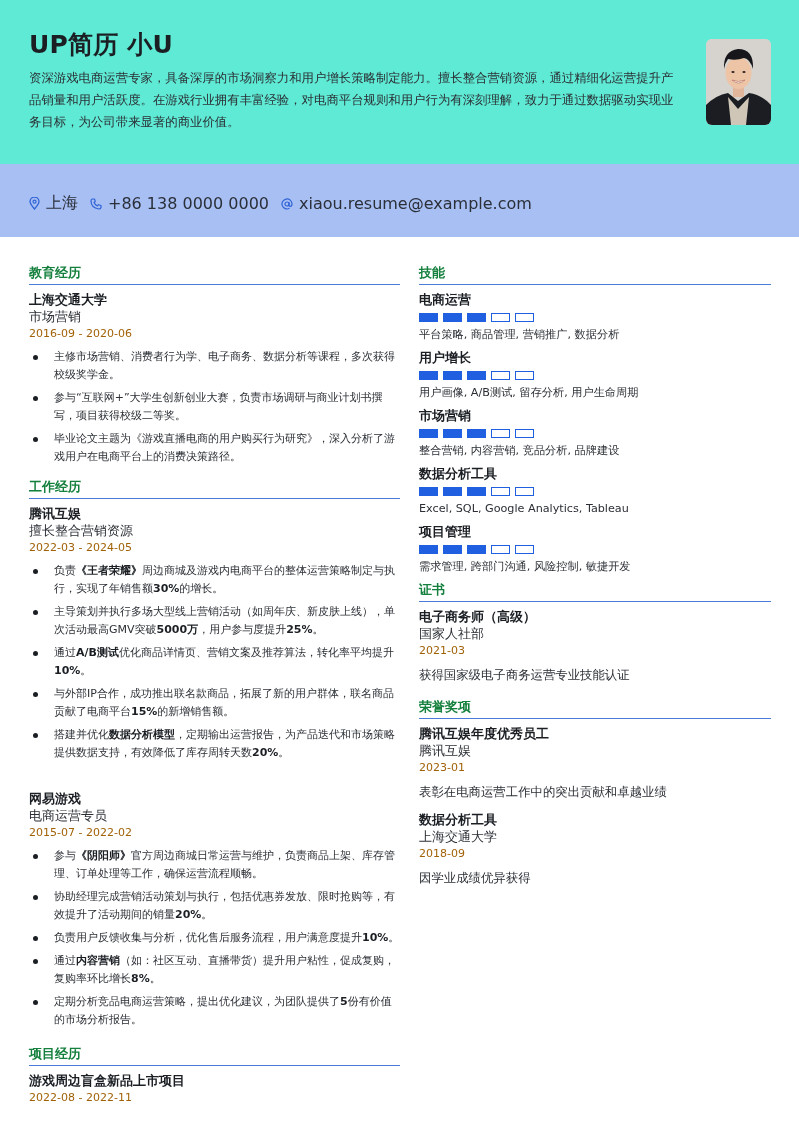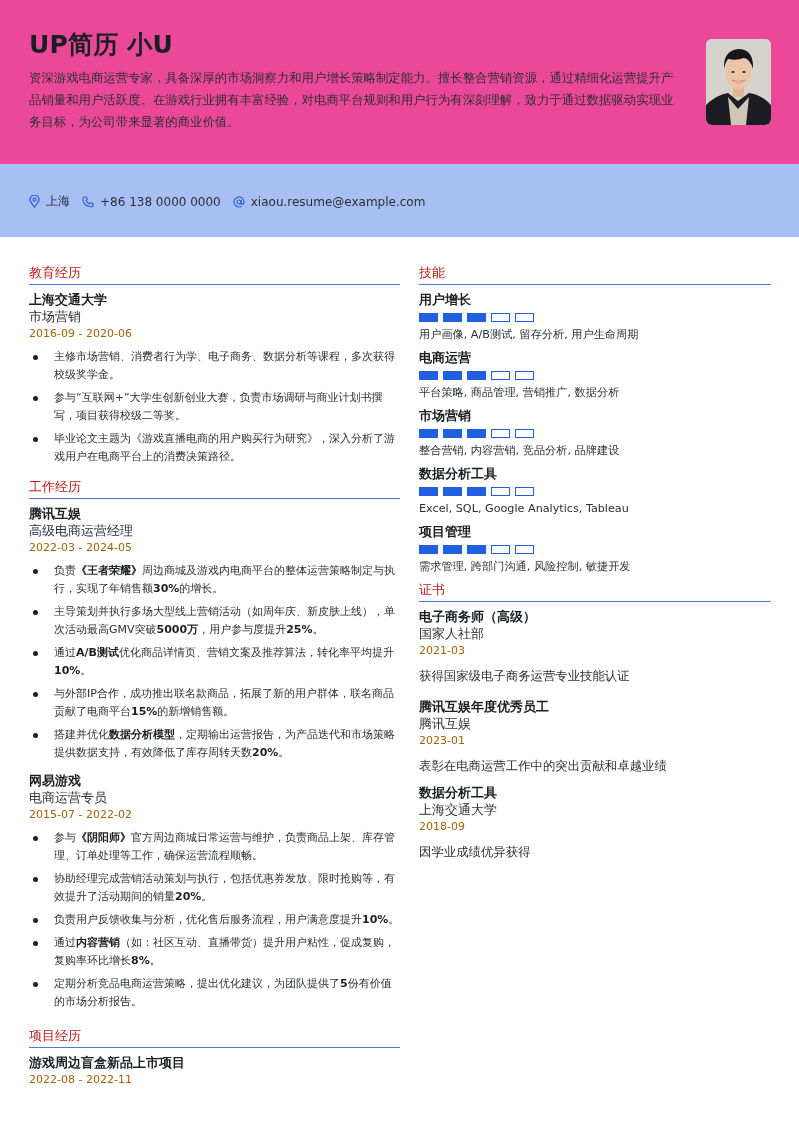--- a/index.html
+++ b/index.html
@@ -1,47 +1,47 @@
 <!DOCTYPE html>
 <html><head>
 <meta charset="utf-8">
 <style>
   * { box-sizing: border-box; margin: 0; padding: 0; }
   html, body { width: 799px; height: 1130px; overflow: hidden; background: #ffffff; }
   body { font-family: "DejaVu Sans", "Liberation Sans", sans-serif; color: #1f2328; position: relative; }
 
-  .header { position: absolute; left: 0; top: 0; width: 799px; height: 172px; background: #ec4899; }
+  .header { position: absolute; left: 0; top: 0; width: 799px; height: 172px; background: #5eead4; }
   .name { position: absolute; left: 29px; top: 28px; font-size: 25px; font-weight: bold; color: #1b1f24; letter-spacing: 0.2px; }
   .summary { position: absolute; left: 29px; top: 67px; width: 650px; font-size: 12.4px; line-height: 22px; color: #2b2f35; }
   .photo { position: absolute; left: 706px; top: 39px; width: 65px; height: 86px; border-radius: 6px; overflow: hidden; background: #d9d6d1; }
 
   .contact-bar { position: absolute; left: 0; top: 164px; width: 799px; height: 73px; background: #a8bff3; }
-  .contacts { position: absolute; left: 29px; top: 193px; display: flex; align-items: center; font-size: 12px; color: #2a2f38; }
+  .contacts { position: absolute; left: 29px; top: 193px; display: flex; align-items: center; font-size: 16px; color: #2a2f38; }
   .contact { display: flex; align-items: center; margin-right: 12px; }
   .contact svg { margin-right: 6px; }
 
   .col-left { position: absolute; left: 29px; top: 264px; width: 371px; }
   .col-right { position: absolute; left: 419px; top: 264px; width: 352px; }
 
-  .sec-title { font-size: 13px; font-weight: normal; color: #b91c1c; padding-bottom: 2px; border-bottom: 1.5px solid #4a7bd9; margin-bottom: 6px; }
+  .sec-title { font-size: 13px; font-weight: bold; color: #15803d; padding-bottom: 2px; border-bottom: 1.5px solid #4a7bd9; margin-bottom: 6px; }
   .entry-title { font-size: 13px; font-weight: bold; color: #1b1f24; line-height: 17px; }
   .entry-sub { font-size: 13px; color: #2b2f35; line-height: 17px; }
   .entry-date { font-size: 11px; color: #a16207; line-height: 17px; }
   .bullets { list-style: none; margin-top: 6px; }
   .bullets li { position: relative; padding-left: 25px; font-size: 11px; line-height: 18px; color: #2b2f35; margin-bottom: 5px; }
   .bullets li::before { content: ""; position: absolute; left: 4px; top: 7px; width: 5px; height: 5px; border-radius: 50%; background: #1b1f24; }
   .bullets b { color: #1b1f24; }
 
   .skill { margin-bottom: 7px; }
   .skill-name { font-size: 13px; font-weight: bold; line-height: 17px; color: #1b1f24; margin-bottom: 5px; }
   .bar { display: flex; margin-bottom: 5px; }
   .seg { width: 19px; height: 9px; margin-right: 5px; border: 1.5px solid #1f5fe0; background: #ffffff; }
   .seg.on { background: #1f5fe0; }
   .skill-kw { font-size: 11.2px; line-height: 15px; color: #2b2f35; }
-  .desc { font-size: 12.4px; line-height: 17px; color: #2b2f35; margin-top: 8px; }
+  .desc { font-size: 12.4px; line-height: 17px; color: #2b2f35; margin-top: 8px; font-family: Liberation Serif, serif; }
 </style>
 </head>
 <body>
 
 <div class="header">
   <div class="name">UP简历 小U</div>
   <div class="summary">资深游戏电商运营专家，具备深厚的市场洞察力和用户增长策略制定能力。擅长整合营销资源，通过精细化运营提升产品销量和用户活跃度。在游戏行业拥有丰富经验，对电商平台规则和用户行为有深刻理解，致力于通过数据驱动实现业务目标，为公司带来显著的商业价值。</div>
   <div class="photo">
     <svg width="65" height="86" viewBox="0 0 65 86">
       <rect width="65" height="86" fill="#d6d3ce"></rect>
@@ -94,31 +94,31 @@
         <li>参与“互联网+”大学生创新创业大赛，负责市场调研与商业计划书撰写，项目获得校级二等奖。</li>
         <li>毕业论文主题为《游戏直播电商的用户购买行为研究》，深入分析了游戏用户在电商平台上的消费决策路径。</li>
       </ul>
     </div>
   </section>
 
   <section style="margin-top:12px;">
     <div class="sec-title">工作经历</div>
     <div>
       <div class="entry-title">腾讯互娱</div>
-      <div class="entry-sub">高级电商运营经理</div>
+      <div class="entry-sub">擅长整合营销资源</div>
       <div class="entry-date">2022-03 - 2024-05</div>
       <ul class="bullets">
           <li>负责<b>《王者荣耀》</b>周边商城及游戏内电商平台的整体运营策略制定与执行，实现了年销售额<b>30%</b>的增长。</li>
           <li>主导策划并执行多场大型线上营销活动（如周年庆、新皮肤上线），单次活动最高GMV突破<b>5000万</b>，用户参与度提升<b>25%</b>。</li>
           <li>通过<b>A/B测试</b>优化商品详情页、营销文案及推荐算法，转化率平均提升<b>10%</b>。</li>
           <li>与外部IP合作，成功推出联名款商品，拓展了新的用户群体，联名商品贡献了电商平台<b>15%</b>的新增销售额。</li>
           <li>搭建并优化<b>数据分析模型</b>，定期输出运营报告，为产品迭代和市场策略提供数据支持，有效降低了库存周转天数<b>20%</b>。</li>
         </ul>
     </div>
-    <div style="margin-top:10px;">
+    <div style="margin-top:28px;">
       <div class="entry-title">网易游戏</div>
       <div class="entry-sub">电商运营专员</div>
       <div class="entry-date">2015-07 - 2022-02</div>
       <ul class="bullets">
           <li>参与<b>《阴阳师》</b>官方周边商城日常运营与维护，负责商品上架、库存管理、订单处理等工作，确保运营流程顺畅。</li>
           <li>协助经理完成营销活动策划与执行，包括优惠券发放、限时抢购等，有效提升了活动期间的销量<b>20%</b>。</li>
           <li>负责用户反馈收集与分析，优化售后服务流程，用户满意度提升<b>10%</b>。</li>
           <li>通过<b>内容营销</b>（如：社区互动、直播带货）提升用户粘性，促成复购，复购率环比增长<b>8%</b>。</li>
           <li>定期分析竞品电商运营策略，提出优化建议，为团队提供了<b>5</b>份有价值的市场分析报告。</li>
         </ul>
@@ -130,40 +130,40 @@
     <div class="entry-title">游戏周边盲盒新品上市项目</div>
     <div class="entry-date">2022-08 - 2022-11</div>
   </section>
 </div>
 
 <div class="col-right">
 
   <section>
     <div class="sec-title">技能</div>
     <div class="skill">
+      <div class="skill-name">电商运营</div>
+      <div class="bar">
+          <span class="seg on"></span>
+          <span class="seg on"></span>
+          <span class="seg on"></span>
+          <span class="seg"></span>
+          <span class="seg"></span>
+        </div>
+      <div class="skill-kw">平台策略, 商品管理, 营销推广, 数据分析</div>
+    </div>
+    <div class="skill">
       <div class="skill-name">用户增长</div>
       <div class="bar">
           <span class="seg on"></span>
           <span class="seg on"></span>
           <span class="seg on"></span>
           <span class="seg"></span>
           <span class="seg"></span>
         </div>
       <div class="skill-kw">用户画像, A/B测试, 留存分析, 用户生命周期</div>
-    </div>
-    <div class="skill">
-      <div class="skill-name">电商运营</div>
-      <div class="bar">
-          <span class="seg on"></span>
-          <span class="seg on"></span>
-          <span class="seg on"></span>
-          <span class="seg"></span>
-          <span class="seg"></span>
-        </div>
-      <div class="skill-kw">平台策略, 商品管理, 营销推广, 数据分析</div>
     </div>
     <div class="skill">
       <div class="skill-name">市场营销</div>
       <div class="bar">
           <span class="seg on"></span>
           <span class="seg on"></span>
           <span class="seg on"></span>
           <span class="seg"></span>
           <span class="seg"></span>
         </div>
@@ -195,20 +195,21 @@
 
   <section style="">
     <div class="sec-title">证书</div>
     <div class="entry-title">电子商务师（高级）</div>
     <div class="entry-sub">国家人社部</div>
     <div class="entry-date">2021-03</div>
     <div class="desc">获得国家级电子商务运营专业技能认证</div>
   </section>
 
   <section style="margin-top:14px;">
+    <div class="sec-title">荣誉奖项</div>
     <div>
       <div class="entry-title">腾讯互娱年度优秀员工</div>
       <div class="entry-sub">腾讯互娱</div>
       <div class="entry-date">2023-01</div>
       <div class="desc">表彰在电商运营工作中的突出贡献和卓越业绩</div>
     </div>
     <div style="margin-top:10px;">
       <div class="entry-title">数据分析工具</div>
       <div class="entry-sub">上海交通大学</div>
       <div class="entry-date">2018-09</div>

